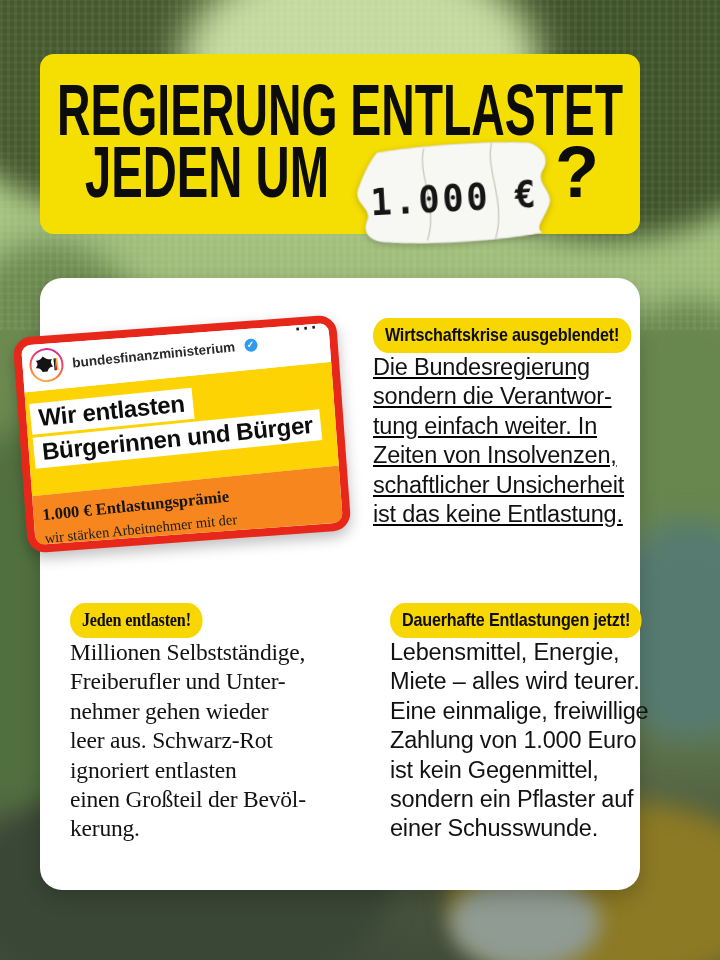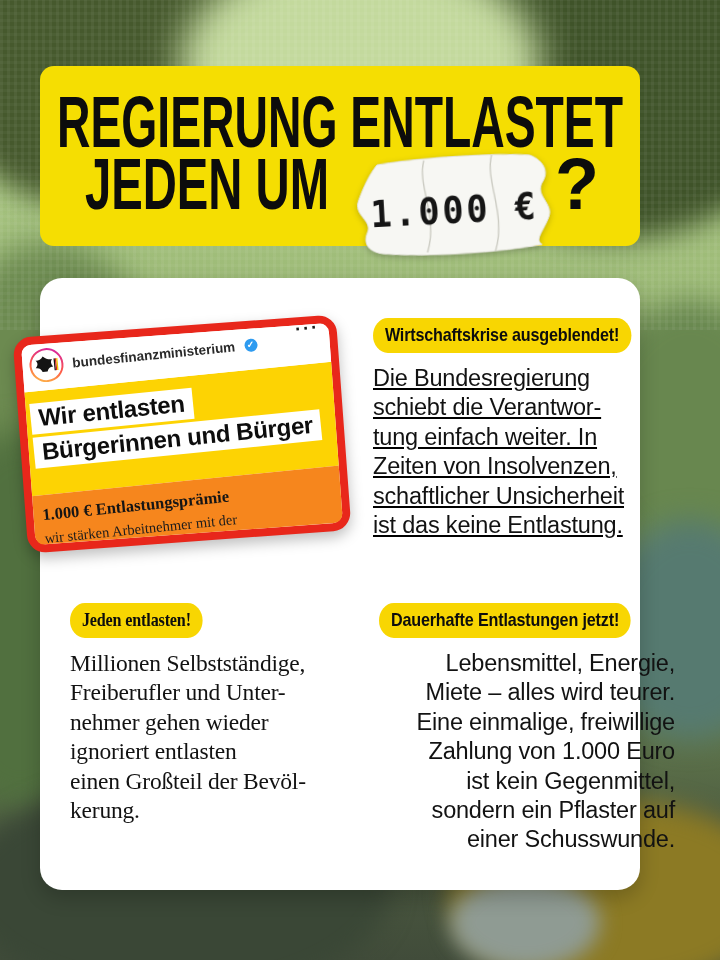--- a/index.html
+++ b/index.html
@@ -19,21 +19,21 @@
   .b6{top:300px;right:-70px;width:200px;height:260px;background:#68874f;}
   .b7{top:520px;right:-60px;width:180px;height:220px;background:#567a70;}
   .b8{bottom:-40px;left:-40px;width:430px;height:220px;background:#3a4736;filter:blur(12px);}
   .b9{bottom:-30px;right:-60px;width:330px;height:190px;background:#8c7a24;filter:blur(12px);}
   .b10{bottom:-10px;right:120px;width:150px;height:95px;background:#8f9b93;filter:blur(10px);}
   .tex{position:absolute;left:0;right:0;top:0;height:330px;opacity:.35;
        background:repeating-linear-gradient(90deg,rgba(255,255,255,.14) 0 3px,transparent 3px 7px),
                   repeating-linear-gradient(0deg,rgba(255,255,255,.10) 0 3px,transparent 3px 7px);}
 
   
-  .banner{position:absolute;left:40px;top:66px;width:600px;height:180px;
+  .banner{position:absolute;left:40px;top:54px;width:600px;height:180px;
           background:#F5DE02;border-radius:14px;z-index:2;}
   .banner svg{display:block;}
   .banner text{font-family:"Liberation Sans",sans-serif;font-weight:bold;fill:#0c0c0c;}
   .h1{margin:24px auto 0;}
   .h2{display:flex;justify-content:center;align-items:flex-start;margin-top:-10px;}
   .sticker{flex:none;width:216px;height:106px;margin:-2px 0 0 14px;
            transform:rotate(-3deg);position:relative;z-index:3;
            filter:drop-shadow(0 2px 3px rgba(0,0,0,.22));}
   .sticker text{font-family:"DejaVu Sans Mono",monospace;font-weight:bold;
                 fill:#151515;letter-spacing:3px;}
@@ -68,25 +68,25 @@
   .ig-orange{background:#F6861D;flex:1;padding:10px 14px;box-sizing:border-box;}
   .claim-title{font-family:"Liberation Serif",serif;font-weight:bold;font-size:16.5px;
                color:#151515;margin-bottom:4px;white-space:nowrap;}
   .claim-lines .pline{font-family:"Liberation Serif",serif;font-size:14.5px;line-height:1.3;
                       color:#1c1c1c;white-space:nowrap;letter-spacing:0;}
 
   
   .block{position:absolute;width:302px;}
   .block-tr{left:333px;top:40px;text-decoration:underline;}
   .block-bl{left:30px;top:325px;font-family:Liberation Serif, serif;}
-  .block-br{left:333px;top:325px;text-align:right;}
+  .block-br{left:350px;top:325px;}
   .badge{display:inline-block;background:#F8D602;border-radius:999px;padding:6px 14px 7px;
          font-weight:bold;font-size:19px;color:#0d0d0d;transform:scaleX(.85);
          transform-origin:left center;white-space:nowrap;letter-spacing:-0.2px;}
-  .para{margin-top:11px;}
+  .para{}
   .pline{font-size:23.5px;line-height:29.4px;color:#121212;white-space:nowrap;
          letter-spacing:-0.2px;}
 </style>
 </head>
 <body>
 
 <div id="stage">
 
   <div class="bg">
     <div class="blob b1"></div>
@@ -174,34 +174,35 @@
           </div>
 
         </div>
       </div>
     </div>
 
     <div class="block block-tr">
       <span class="badge">Wirtschaftskrise ausgeblendet!</span>
       <div class="para">
           <div class="pline">Die Bundesregierung</div>
-          <div class="pline">schiebt die Verantwor-</div>
+          <div class="pline">sondern die Verantwor-</div>
           <div class="pline">tung einfach weiter. In</div>
           <div class="pline">Zeiten von Insolvenzen,</div>
           <div class="pline">schaftlicher Unsicherheit</div>
           <div class="pline">ist das keine Entlastung.</div>
         </div>
     </div>
 
     <div class="block block-bl">
       <span class="badge">Jeden entlasten!</span>
       <div class="para">
           <div class="pline">Millionen Selbstständige,</div>
           <div class="pline">Freiberufler und Unter-</div>
           <div class="pline">nehmer gehen wieder</div>
+          <div class="pline">leer aus. Schwarz-Rot</div>
           <div class="pline">ignoriert entlasten</div>
           <div class="pline">einen Großteil der Bevöl-</div>
           <div class="pline">kerung.</div>
         </div>
     </div>
 
     <div class="block block-br">
       <span class="badge">Dauerhafte Entlastungen jetzt!</span>
       <div class="para">
           <div class="pline">Lebensmittel, Energie,</div>

